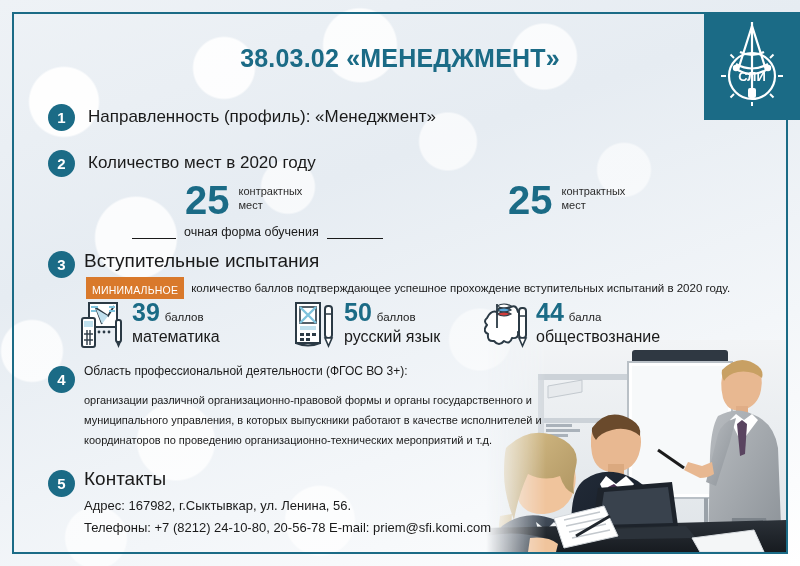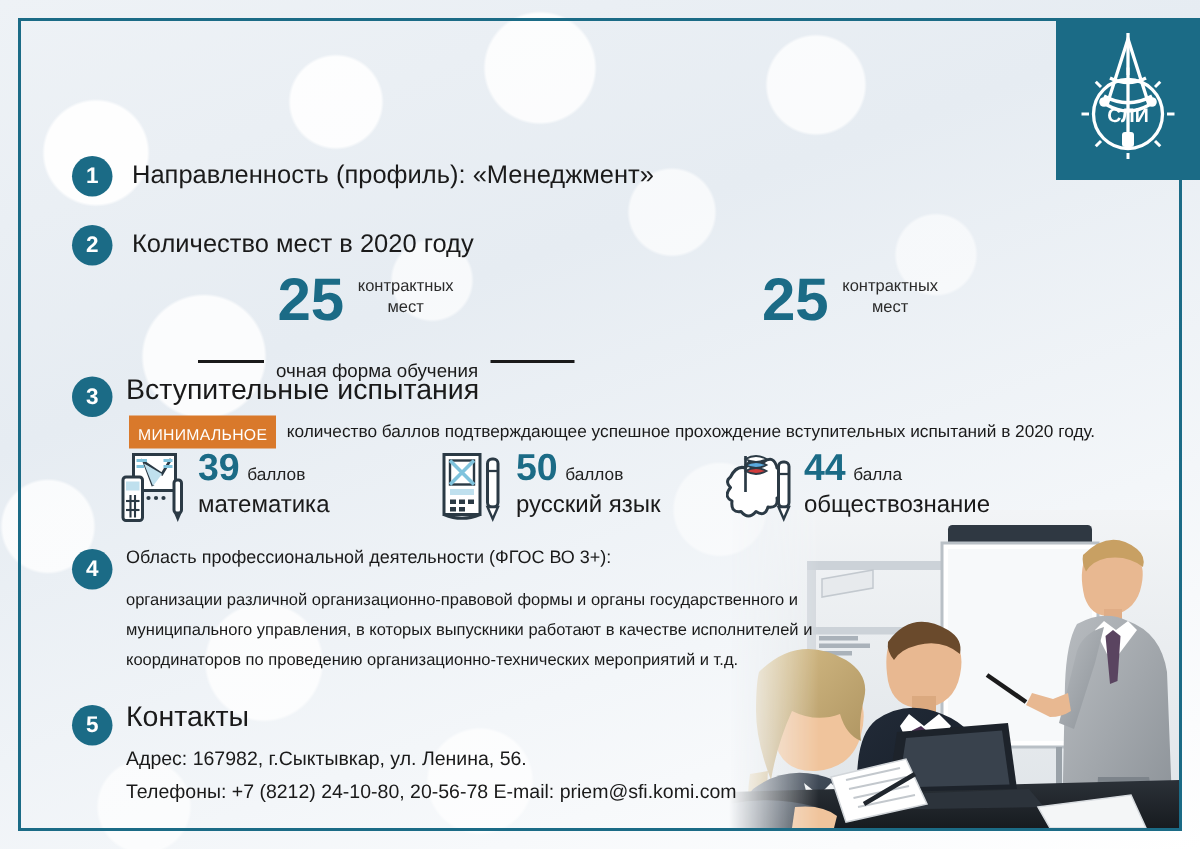--- a/index.html
+++ b/index.html
@@ -70,31 +70,31 @@
   .n2{left:48px;top:150px;} .h2{left:88px;top:153px;}
   
   .n3{left:48px;top:251px;} .h3{left:84px;top:250px;font-size:19px;}
   
   .n4{left:48px;top:366px;} .h4{left:84px;top:364px;font-size:12px;}
   
   .n5{left:48px;top:470px;} .h5{left:84px;top:468px;font-size:19px;}
 
   
   .seats{position:absolute;top:182px;left:0;width:100%;height:60px;z-index:5;}
-  .seat{position:absolute;display:flex;align-items:flex-start;text-align:center;}
+  .seat{position:absolute;display:flex;align-items:flex-start;}
   .seat .big{
     color:#1b6b86;font-size:40px;font-weight:bold;line-height:36px;
   }
   .seat .lbl{
     margin-left:9px;margin-top:2px;color:#2b2b2b;font-size:11px;line-height:14px;
   }
   .seat-a{left:185px;top:0;}
   .seat-b{left:508px;top:0;}
   .rule{
-    position:absolute;top:58px;display:flex;align-items:flex-start;gap:8px;
+    position:absolute;top:43px;display:flex;align-items:flex-end;gap:8px;
     color:#1a1a1a;font-size:12.5px;white-space:nowrap;
   }
   .rule .ln{display:block;height:1.5px;background:#1a1a1a;}
   .rule-a{left:132px;} .rule-a .ln{width:44px;} .rule-a .ln2{width:56px;}
   .rule-b{left:448px;} .rule-b .ln{width:44px;} .rule-b .ln2{width:56px;}
 
   
   .minline{position:absolute;left:86px;top:277px;display:flex;align-items:center;z-index:5;}
   .badge{
     background:#d9792b;color:#fff;font-size:10.5px;padding:7px 6px 3px;letter-spacing:.2px;
@@ -218,20 +218,21 @@
           <line x1="86" y1="198" x2="124" y2="190"></line>
       </g>
       <line x1="90" y1="196" x2="124" y2="176" stroke="#20262d" stroke-width="3"></line>
       <polygon points="206,198 268,190 278,212 214,212" fill="#f4f6f7" stroke="#d8dce0" stroke-width="1"></polygon>
 
       <path d="M0 196 q30 -6 58 2 l-4 14 l-54 0z" fill="url(#suitL)"></path>
       <path d="M44 198 q18 -2 28 6 l-2 8 l-28 0z" fill="#f0c49c"></path>
     </svg>
   </div>
 
+  <div class="title">38.03.02 «МЕНЕДЖМЕНТ»</div>
 
   <div class="logo-box">
     <svg width="84" height="88" viewBox="0 0 84 88" xmlns="http://www.w3.org/2000/svg">
       <g fill="none" stroke="#ffffff" stroke-width="2.2">
 
         <circle cx="42" cy="58" r="23"></circle>
         <g stroke-width="2">
           <path d="M42 32 l0 -5"></path>
             <path d="M60 40 l3.5 -3.5"></path>
             <path d="M68 58 l5 0"></path>

